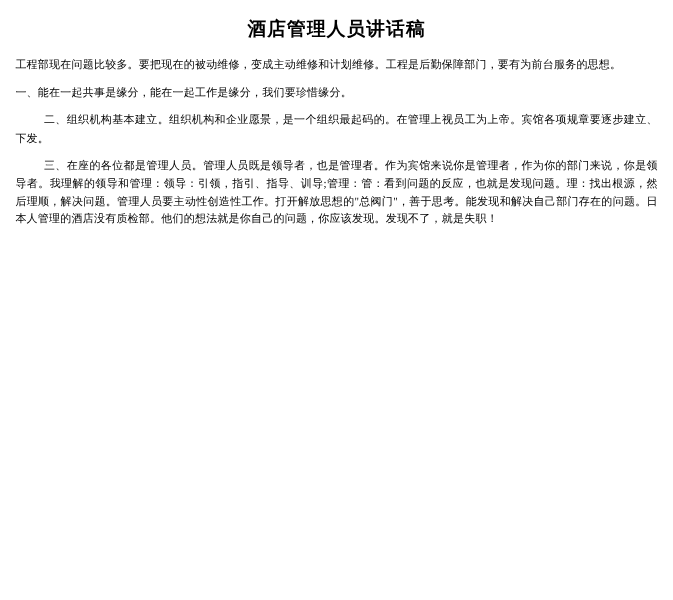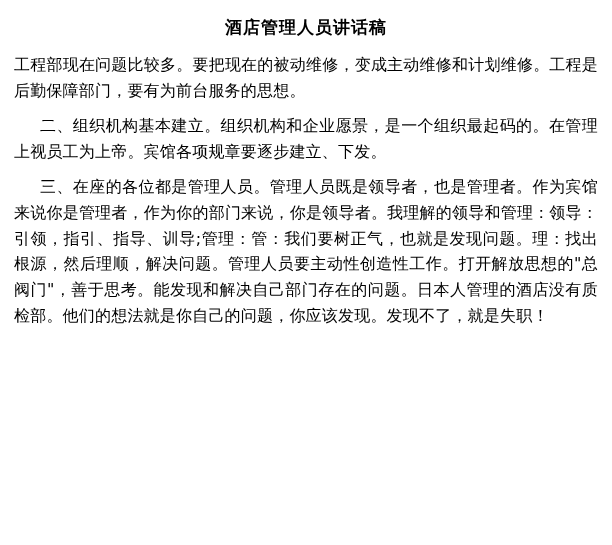--- a/index.html
+++ b/index.html
@@ -13,32 +13,33 @@
     overflow: hidden;
     font-family: "DejaVu Sans", "Liberation Sans", sans-serif;
     color: #000000;
   }
   .page {
     width: 612px;
     height: 545px;
     box-sizing: border-box;
     padding: 10px 14px 0 14px;
     position: relative;
+    font-family: Liberation Serif, serif;
   }
   .doc-title {
     text-align: center;
     font-size: 17px;
     font-weight: bold;
     letter-spacing: 1px;
     color: #000;
     margin: 6px 0 14px 0;
     line-height: 1.3;
   }
   .para {
-    font-size: 16px;
+    font-size: 10px;
     line-height: 1.62;
     text-align: justify;
     text-justify: inter-ideograph;
     margin: 0 0 9px 0;
     color: #000;
     letter-spacing: 0.2px;
   }
   .indent {
     text-indent: 26px;
   }
@@ -46,15 +47,16 @@
     text-indent: 0;
   }
 </style>
 </head>
 <body>
 
 <div class="page">
   <div class="doc-title">酒店管理人员讲话稿</div>
 
   <p class="para noindent">工程部现在问题比较多。要把现在的被动维修，变成主动维修和计划维修。工程是后勤保障部门，要有为前台服务的思想。</p>
+  <p class="para noindent">一、能在一起共事是缘分，能在一起工作是缘分，我们要珍惜缘分。</p>
   <p class="para indent">二、组织机构基本建立。组织机构和企业愿景，是一个组织最起码的。在管理上视员工为上帝。宾馆各项规章要逐步建立、下发。</p>
-  <p class="para indent">三、在座的各位都是管理人员。管理人员既是领导者，也是管理者。作为宾馆来说你是管理者，作为你的部门来说，你是领导者。我理解的领导和管理：领导：引领，指引、指导、训导;管理：管：我们要树正气，也就是发现问题。理：找出根源，然后理顺，解决问题。管理人员要主动性创造性工作。打开解放思想的"总阀门"，善于思考。能发现和解决自己部门存在的问题。日本人管理的酒店没有质检部。他们的想法就是你自己的问题，你应该发现。发现不了，就是失职！</p>
+  <p class="para indent">三、在座的各位都是管理人员。管理人员既是领导者，也是管理者。作为宾馆来说你是管理者，作为你的部门来说，你是领导者。我理解的领导和管理：领导：引领，指引、指导、训导;管理：管：看到问题的反应，也就是发现问题。理：找出根源，然后理顺，解决问题。管理人员要主动性创造性工作。打开解放思想的"总阀门"，善于思考。能发现和解决自己部门存在的问题。日本人管理的酒店没有质检部。他们的想法就是你自己的问题，你应该发现。发现不了，就是失职！</p>
 </div>
 
 </body></html>

